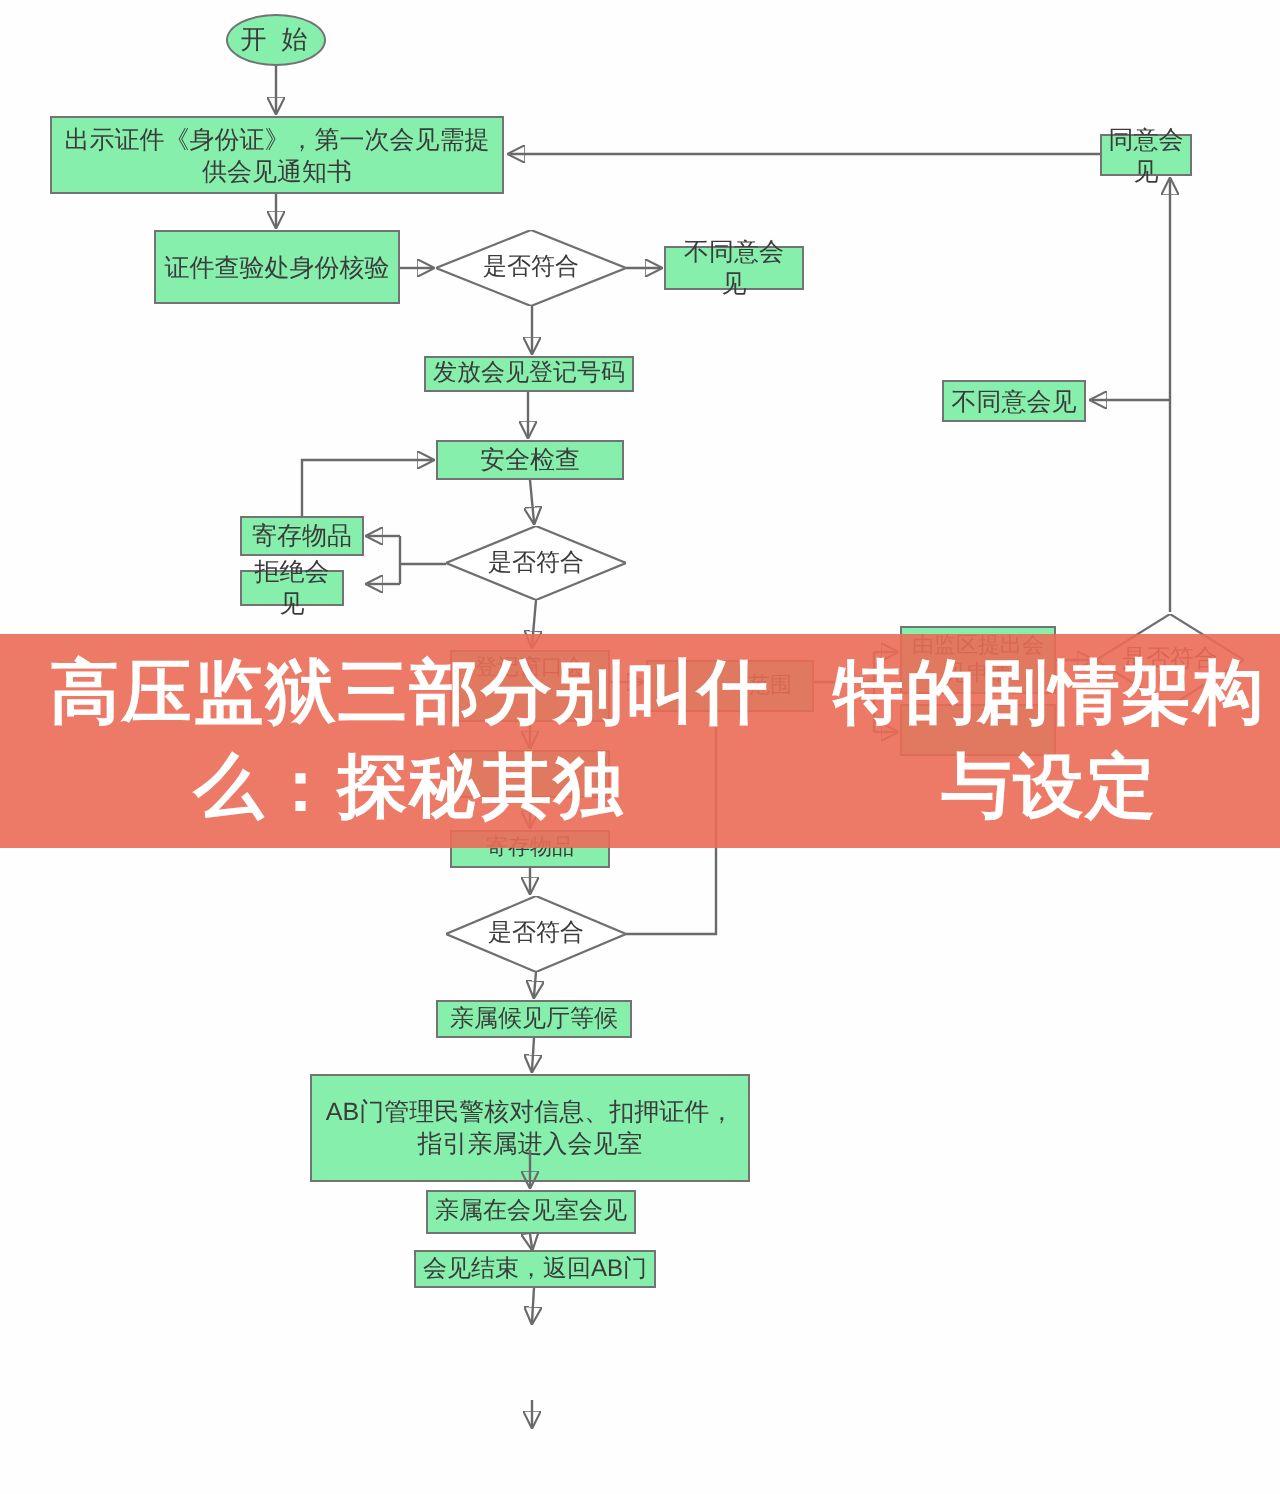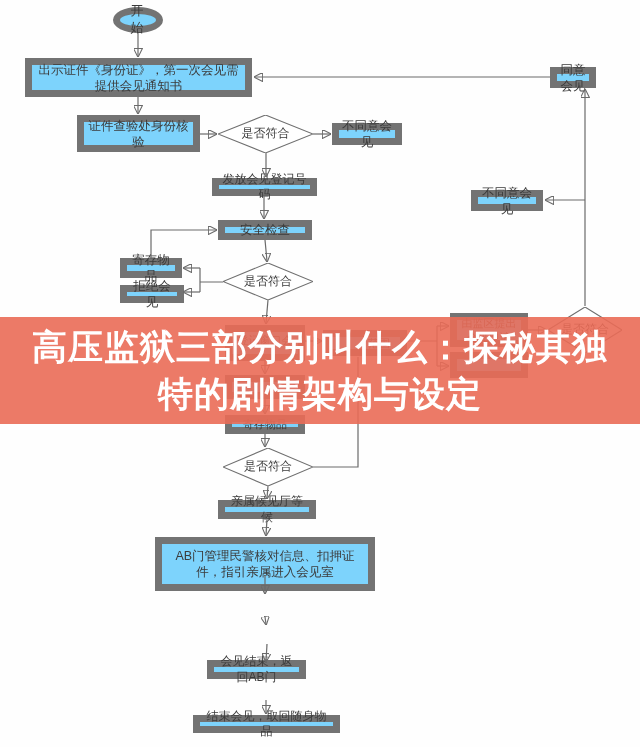--- a/index.html
+++ b/index.html
@@ -2,36 +2,36 @@
 <html><head>
 <meta charset="utf-8">
 <style>
   html,body{margin:0;padding:0;background:#fff;}
   #stage{
     position:relative;width:640px;height:747px;overflow:hidden;background:#fefefe;
     font-family:"Liberation Sans","DejaVu Sans",sans-serif;
   }
   .node{
     position:absolute;box-sizing:border-box;display:flex;align-items:center;justify-content:center;
-    text-align:center;background:#7dd3fc;border:7px solid #737373;color:#3b3b3b;
+    text-align:center;background:#86efac;border:1px solid #737373;color:#3b3b3b;
     font-size:12.5px;line-height:1.28;padding:1px 3px;z-index:1;
   }
   .ellipse{border-radius:50%;letter-spacing:2px;font-size:13px;}
   .diamond{background:transparent;border:none;padding:0;z-index:1;}
   .diamond svg{position:absolute;left:0;top:0;width:100%;height:100%;}
   .diamond polygon{fill:#fff;stroke:#6f6f6f;stroke-width:1.1;}
   .diamond span{position:relative;z-index:1;font-size:12px;}
   .top-align{align-items:flex-start;}
   .right-align{justify-content:flex-end;padding-right:10px;}
   .small{font-size:11px;}
   #wires{position:absolute;left:0;top:0;width:640px;height:747px;z-index:2;pointer-events:none;}
   #wires path{stroke:#6a6a6a;stroke-width:1.2;fill:none;}
   #banner{
     position:absolute;left:0;top:317px;width:640px;height:107px;z-index:3;
-    display:flex;flex-direction:column;align-items:center;justify-content:center;
+    display:flex;flex-direction:row;align-items:center;justify-content:center;
     text-align:center;font-weight:900;font-size:35px;line-height:1.32;
     letter-spacing:1px;
   }
 </style>
 </head>
 <body>
 
 <div id="stage">
 
   <div class="node ellipse" style="left:113px;top:7px;width:50px;height:26px">开 始</div>
@@ -59,21 +59,21 @@
 
   <div class="node diamond" style="left:223px;top:263px;width:90px;height:37px">
     <svg viewBox="0 0 90 37" preserveAspectRatio="none">
         <polygon points="45,0 90,18.5 45,37 0,18.5"></polygon>
       </svg>
     <span>是否符合</span>
   </div>
 
   <div class="node" style="left:120px;top:258px;width:62px;height:20px">寄存物品</div>
 
-  <div class="node" style="left:120px;top:285px;width:64px;height:18px">拒绝会见</div>
+  <div class="node" style="left:120px;top:285px;width:52px;height:18px">拒绝会见</div>
 
   <div class="node top-align small" style="left:225px;top:325px;width:80px;height:36px">登记窗口会</div>
 
   <div class="node right-align small" style="left:323px;top:330px;width:84px;height:26px">范围</div>
 
   <div class="node small" style="left:450px;top:313px;width:78px;height:34px">由监区提出会见申请</div>
 
   <div class="node diamond" style="left:548px;top:307px;width:74px;height:46px">
     <svg viewBox="0 0 74 46" preserveAspectRatio="none">
         <polygon points="37,0 74,23 37,46 0,23"></polygon>
@@ -91,25 +91,25 @@
     <svg viewBox="0 0 90 38" preserveAspectRatio="none">
         <polygon points="45,0 90,19 45,38 0,19"></polygon>
       </svg>
     <span>是否符合</span>
   </div>
 
   <div class="node" style="left:218px;top:500px;width:98px;height:19px;font-size:12px">亲属候见厅等候</div>
 
   <div class="node" style="left:155px;top:537px;width:220px;height:54px">AB门管理民警核对信息、扣押证件，指引亲属进入会见室</div>
 
+  <div class="node" style="left:213px;top:595px;width:105px;height:22px;font-size:12px">亲属在会见室会见</div>
 
-  <div class="node" style="left:207px;top:660px;width:99px;height:19px;font-size:12px">会见结束，返回AB门</div>
+  <div class="node" style="left:207px;top:625px;width:121px;height:19px;font-size:12px">会见结束，返回AB门</div>
 
 
-  <div class="node" style="left:193px;top:715px;width:147px;height:18px;font-size:12px">结束会见，取回随身物品</div>
 
   <svg id="wires">
     <defs>
       <marker id="arr" viewBox="0 0 10 10" refX="8.5" refY="5" markerWidth="7.5" markerHeight="7.5" orient="auto-start-reverse">
         <path d="M0,0 L10,5 L0,10 z" fill="#3c3c3c" stroke="none"></path>
       </marker>
     </defs>
     <path d="M138,33 L138,56" marker-end="url(#arr)"></path>
     <path d="M138,97 L138,113" marker-end="url(#arr)"></path>
     <path d="M200,134 L216,134" marker-end="url(#arr)"></path>

